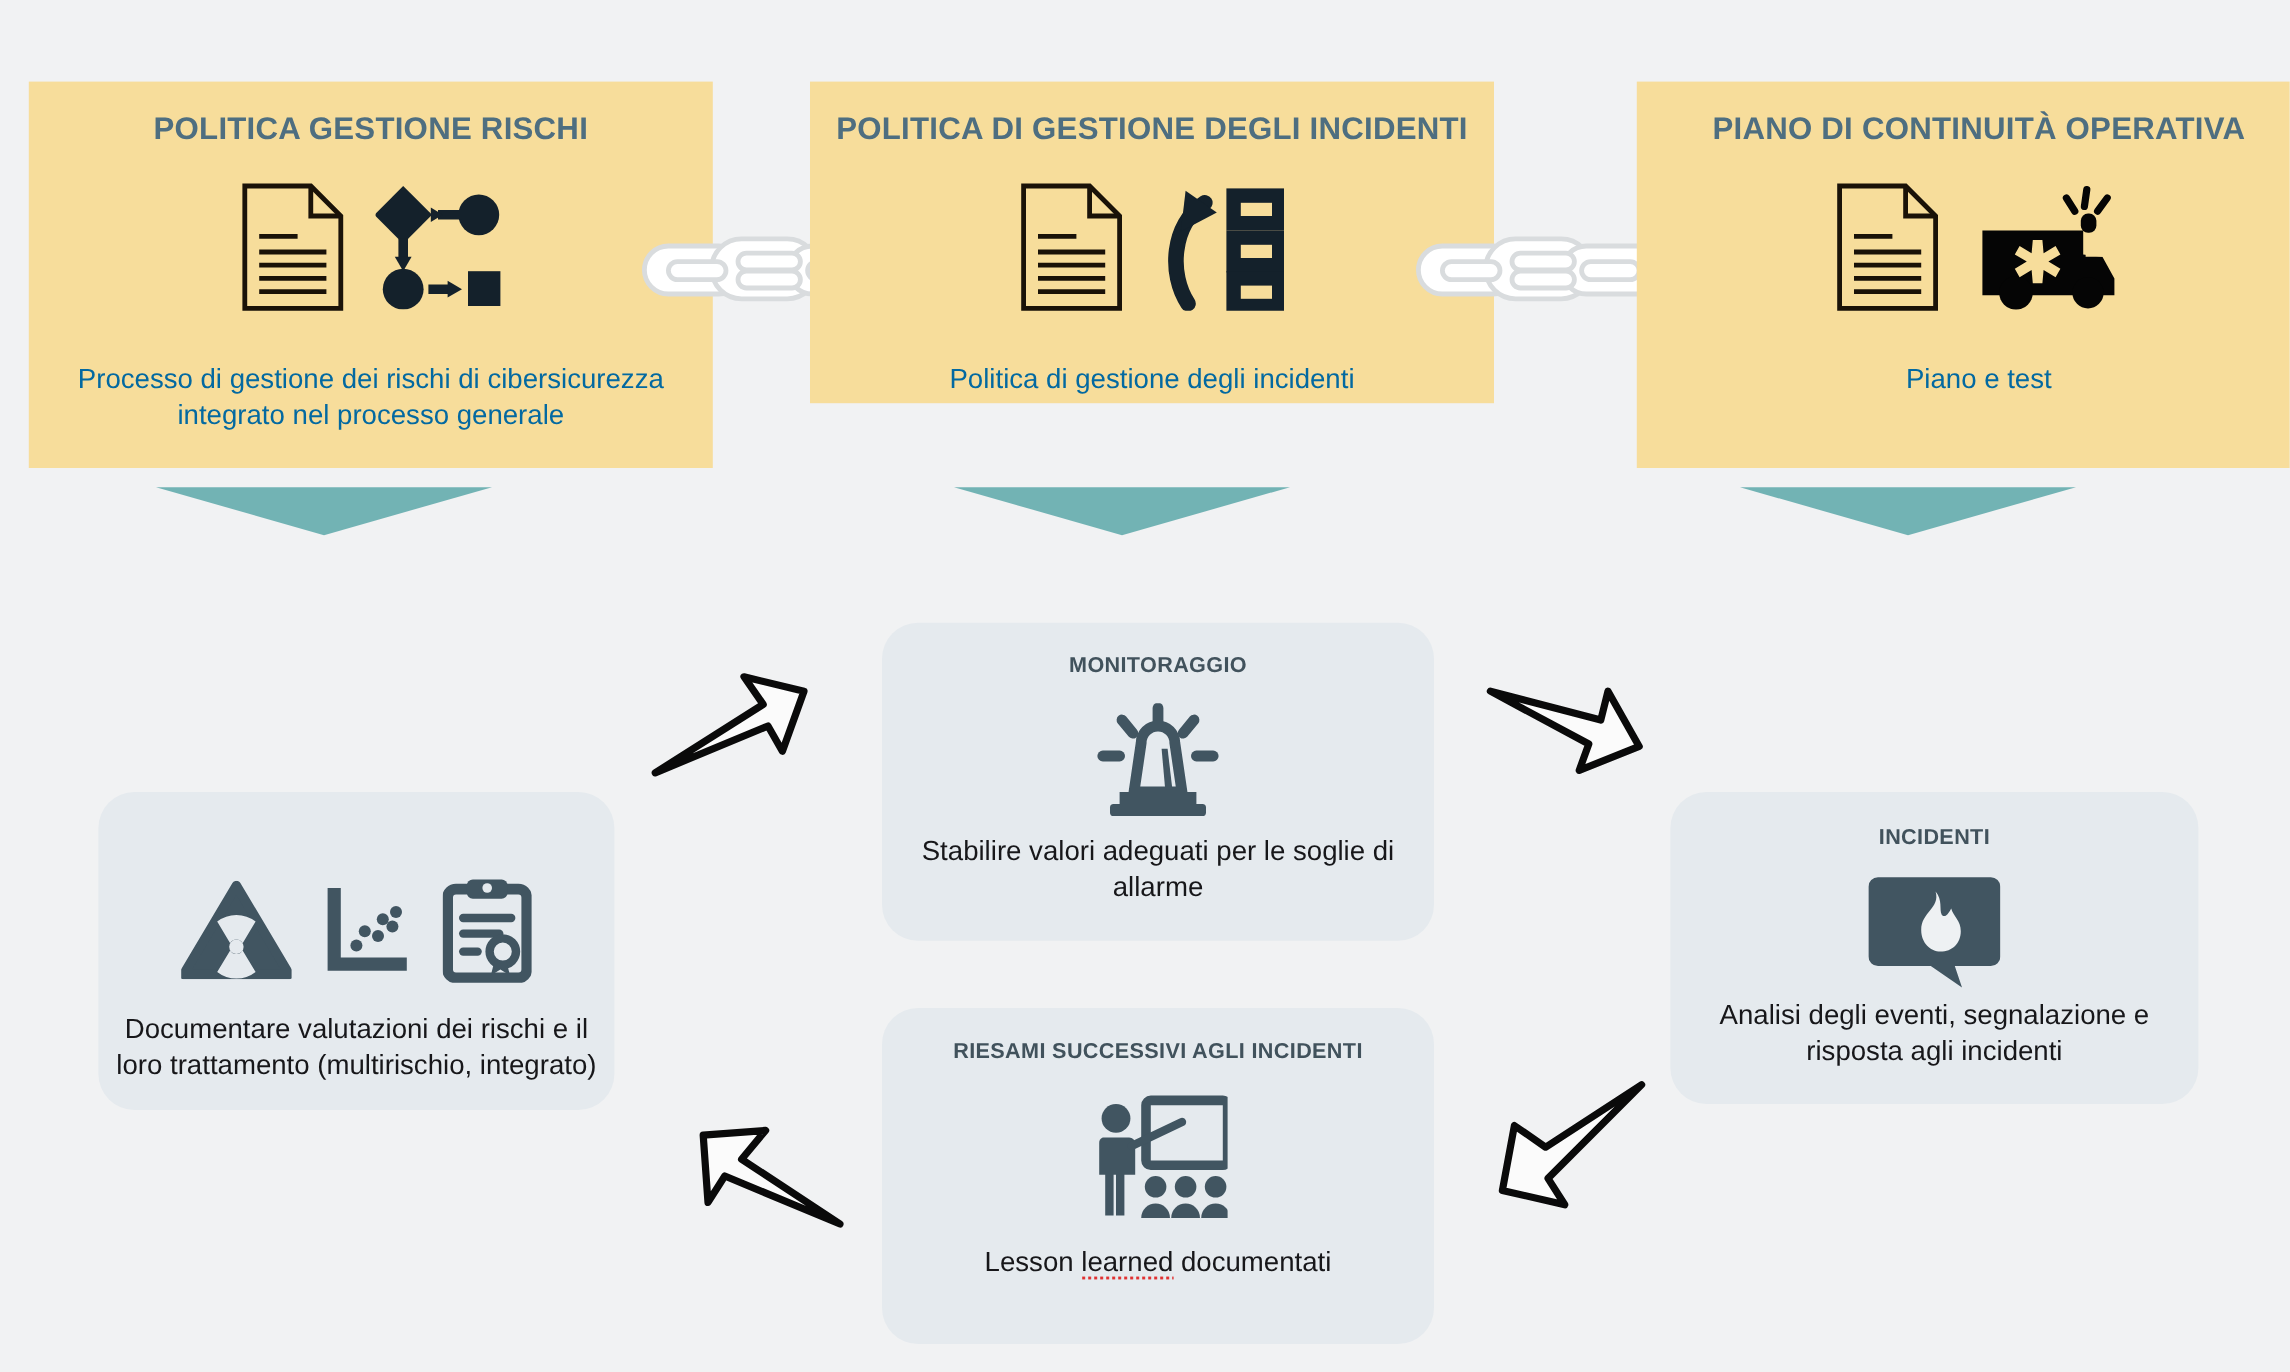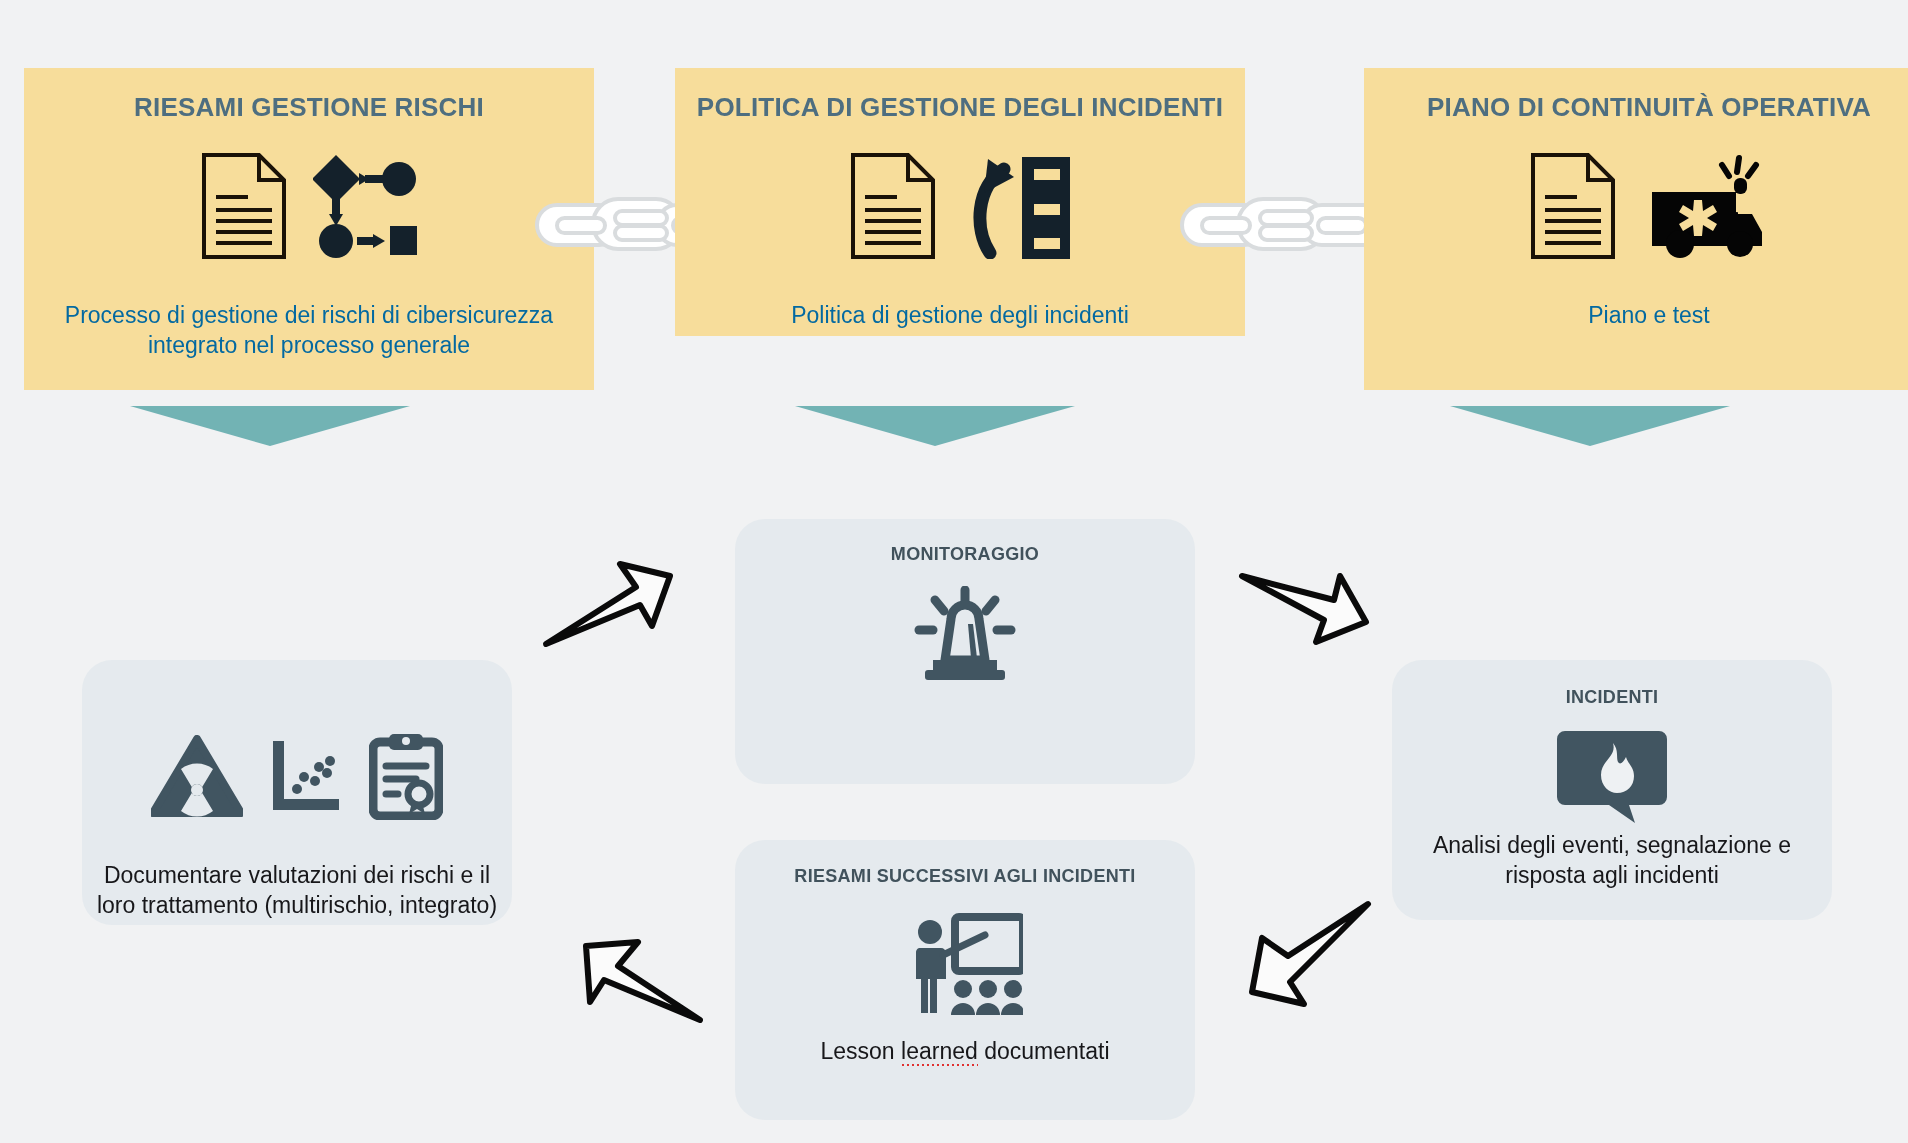--- a/index.html
+++ b/index.html
@@ -78,21 +78,21 @@
 
   
   .cyc-arrow{position:absolute;}
 </style>
 </head>
 <body>
 
 <div class="stage">
 
   <div class="ypanel" style="left:24px;top:68px;width:570px;height:322px;">
-    <div class="ytitle">RIESAMI GESTIONE RISCHI</div>
+    <div class="ytitle">POLITICA GESTIONE RISCHI</div>
     <div class="yicons">
 
       <span>
         <svg width="86" height="108" viewBox="0 0 86 108">
           <path d="M3 3 H58 L83 28 V105 H3 Z" fill="#f7dd9b" stroke="#1a1208" stroke-width="4"></path>
           <path d="M58 3 L58 28 L83 28" fill="none" stroke="#1a1208" stroke-width="4"></path>
           <g stroke="#1a1208" stroke-width="4" stroke-linecap="butt">
             <line x1="15" y1="45" x2="47" y2="45"></line>
             <line x1="15" y1="58" x2="71" y2="58"></line>
             <line x1="15" y1="69" x2="71" y2="69"></line>
@@ -261,21 +261,21 @@
           <g stroke="#415561" stroke-width="7" stroke-linecap="round">
             <line x1="17" y1="34" x2="57" y2="34"></line>
             <line x1="17" y1="47" x2="47" y2="47"></line>
             <line x1="17" y1="62" x2="29" y2="62"></line>
           </g>
           <circle cx="50" cy="62" r="11" fill="none" stroke="#415561" stroke-width="7"></circle>
           <path d="M43 70 l-3 12 8 -5 8 5 -3 -12" fill="#415561"></path>
         </svg>
       </span>
     </div>
-    <div class="gcaption" style="top:182px;margin-top:18px;">Documentare valutazioni dei rischi e il loro trattamento (multirischio, integrato)</div>
+    <div class="gcaption" style="top:182px;">Documentare valutazioni dei rischi e il loro trattamento (multirischio, integrato)</div>
   </div>
 
   <div class="gcard" style="left:735px;top:519px;width:460px;height:265px;">
     <div class="gtitle" style="top:25px;">MONITORAGGIO</div>
     <div class="gicon" style="top:62px;height:110px;">
       <span>
         <svg width="104" height="96" viewBox="0 0 104 96" fill="#415561">
           <g stroke="#415561" stroke-width="9" stroke-linecap="round">
             <line x1="52" y1="4" x2="52" y2="18"></line>
             <line x1="22" y1="14" x2="31" y2="25"></line>
@@ -283,20 +283,21 @@
             <line x1="6" y1="44" x2="20" y2="44"></line>
             <line x1="98" y1="44" x2="84" y2="44"></line>
           </g>
           <path d="M38 33 a14 14 0 0 1 28 0 L72 74 H32 Z" fill="none" stroke="#415561" stroke-width="9" stroke-linejoin="round"></path>
           <path d="M60 38 L64 72 L58 72 L55 38 Z"></path>
           <rect x="20" y="74" width="64" height="10"></rect>
           <rect x="12" y="84" width="80" height="10" rx="3"></rect>
         </svg>
       </span>
     </div>
+    <div class="gcaption" style="top:175px;">Stabilire valori adeguati per le soglie di allarme</div>
   </div>
 
   <div class="gcard" style="left:1392px;top:660px;width:440px;height:260px;">
     <div class="gtitle" style="top:27px;">INCIDENTI</div>
     <div class="gicon" style="top:62px;height:110px;">
       <span>
         <svg width="110" height="104" viewBox="0 0 110 104">
           <path d="M8 8 h94 a8 8 0 0 1 8 8 v58 a8 8 0 0 1 -8 8 H72 L78 100 L52 82 H8 a8 8 0 0 1 -8 -8 V16 a8 8 0 0 1 8 -8 Z" fill="#415561"></path>
           <path d="M56 20 c4 14 -12 17 -12 32 c0 11 8 18 16 18 c10 0 17 -7 17 -17 c0 -9 -6 -12 -8 -19 c-3 6 -6 8 -8 5 c-2 -4 1 -12 -5 -19 Z" fill="#eef1f3"></path>
         </svg>

